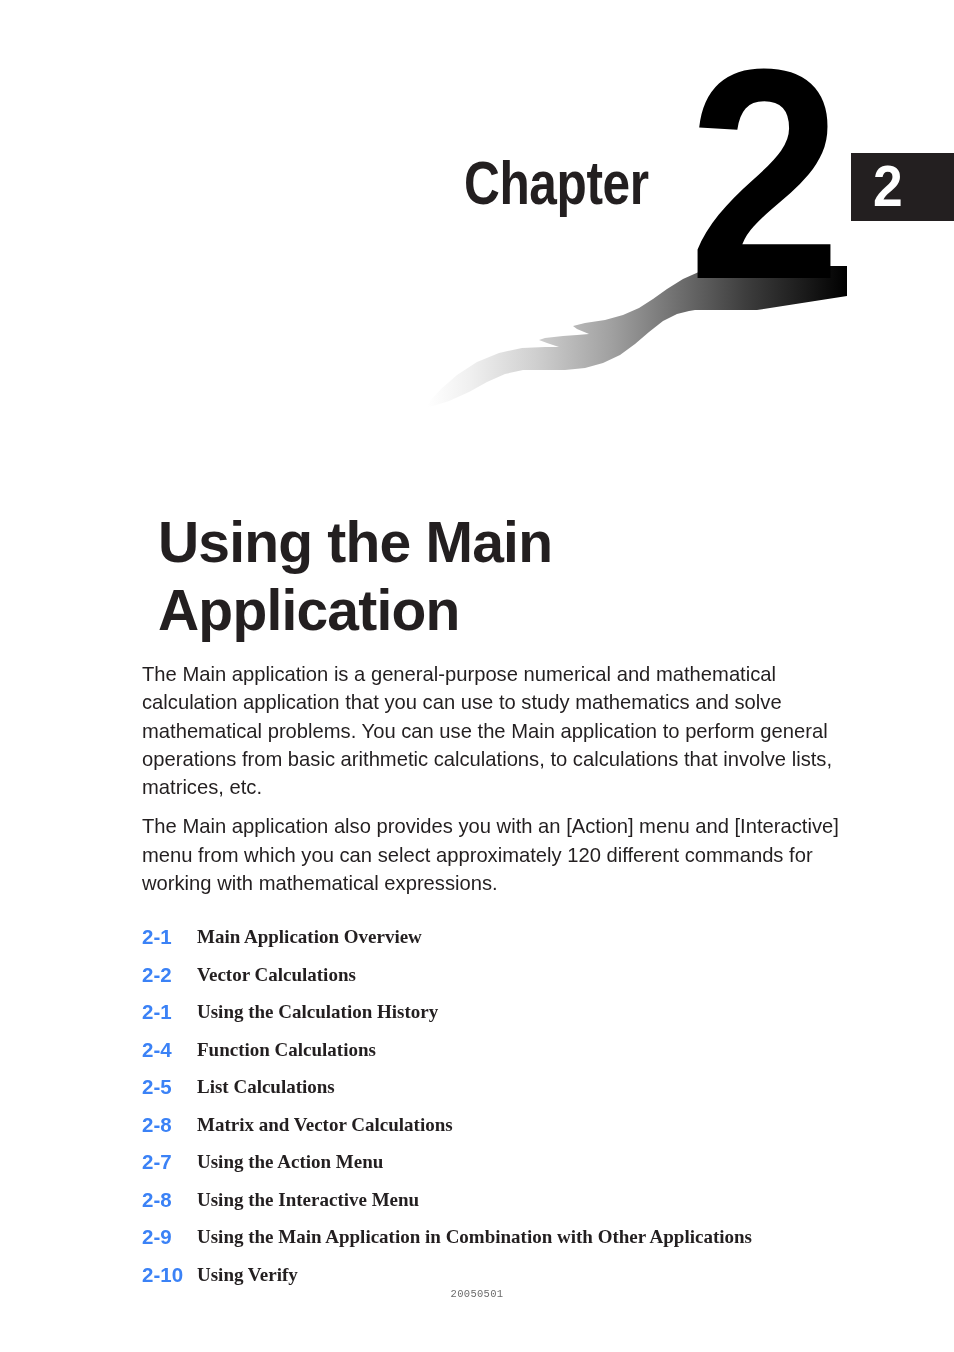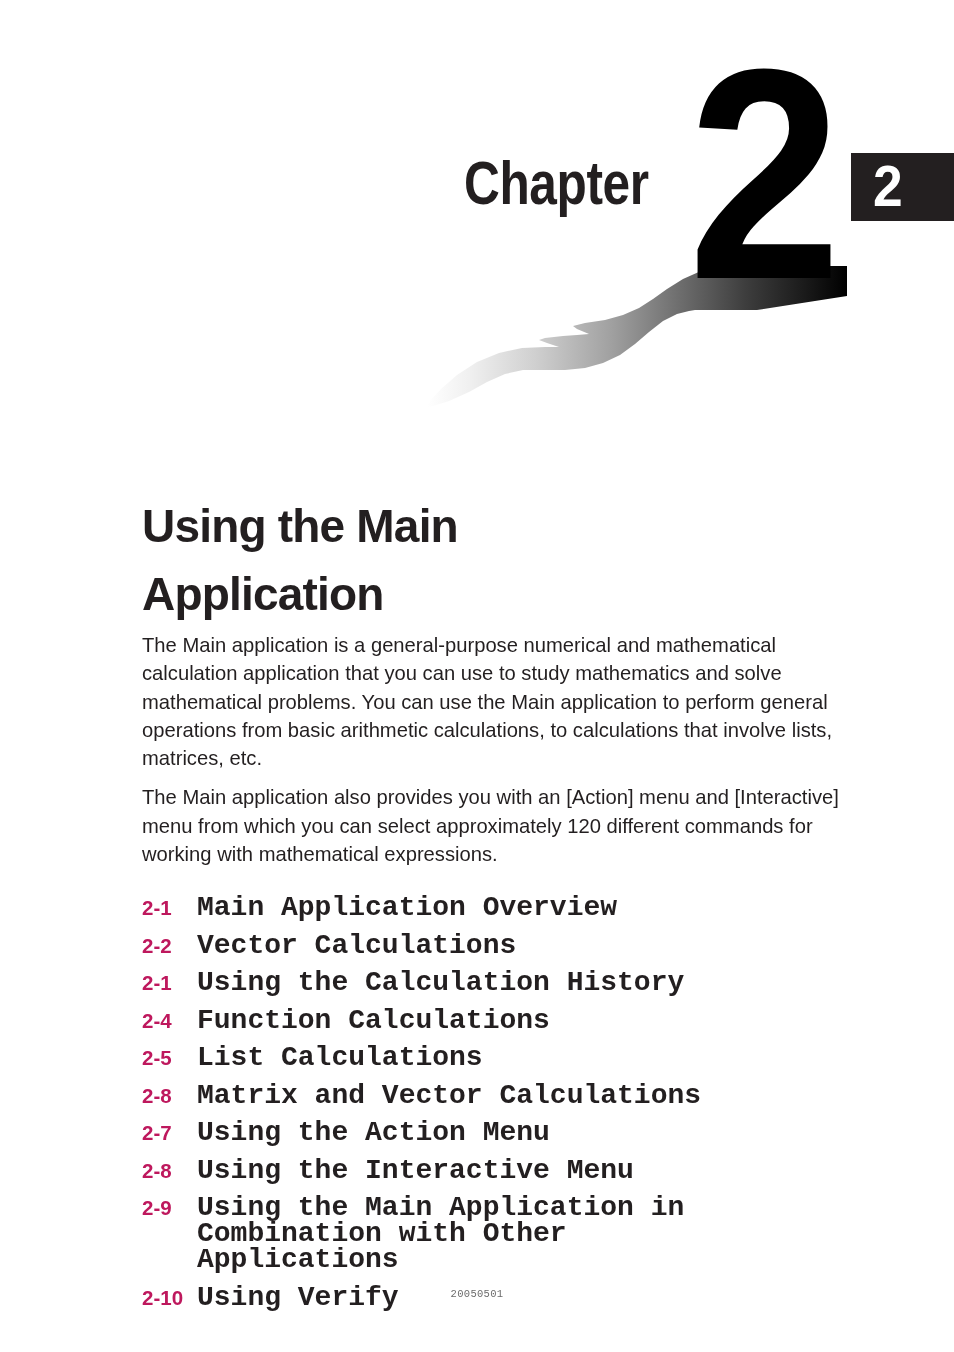--- a/index.html
+++ b/index.html
@@ -89,25 +89,25 @@
   
   #content {
     position: absolute;
     left: 142px;
     top: 492px;
     width: 712px;
   }
   #page-title {
     font-family: "Liberation Sans", sans-serif;
     font-weight: bold;
-    font-size: 46px;
+    font-size: 57px;
     line-height: 68px;
     letter-spacing: -0.8px;
     color: #231f20;
-    margin: 0;
+    margin: 16px;
     max-width: 420px;
   }
   .body-paragraph {
     font-family: "Liberation Sans", sans-serif;
     font-weight: normal;
     font-size: 20.2px;
     line-height: 28.3px;
     color: #231f20;
     margin: 0;
     max-width: 712px;
@@ -124,27 +124,27 @@
     align-items: flex-start;
     margin-bottom: 11.5px;
   }
   .toc-number {
     flex: 0 0 auto;
     width: 55px;
     font-family: "Liberation Sans", sans-serif;
     font-weight: bold;
     font-size: 20.5px;
     line-height: 26px;
-    color: #be185d;
+    color: #3b82f6;
   }
   .toc-label {
     flex: 1 1 auto;
-    font-family: Liberation Mono, monospace;
-    font-weight: bold;
-    font-size: 28px;
+    font-family: Liberation Serif, serif;
+    font-weight: bold;
+    font-size: 19px;
     line-height: 26px;
     color: #231f20;
     max-width: 560px;
   }
 
   
   #page-footer {
     position: absolute;
     left: 0;
     top: 1288px;

